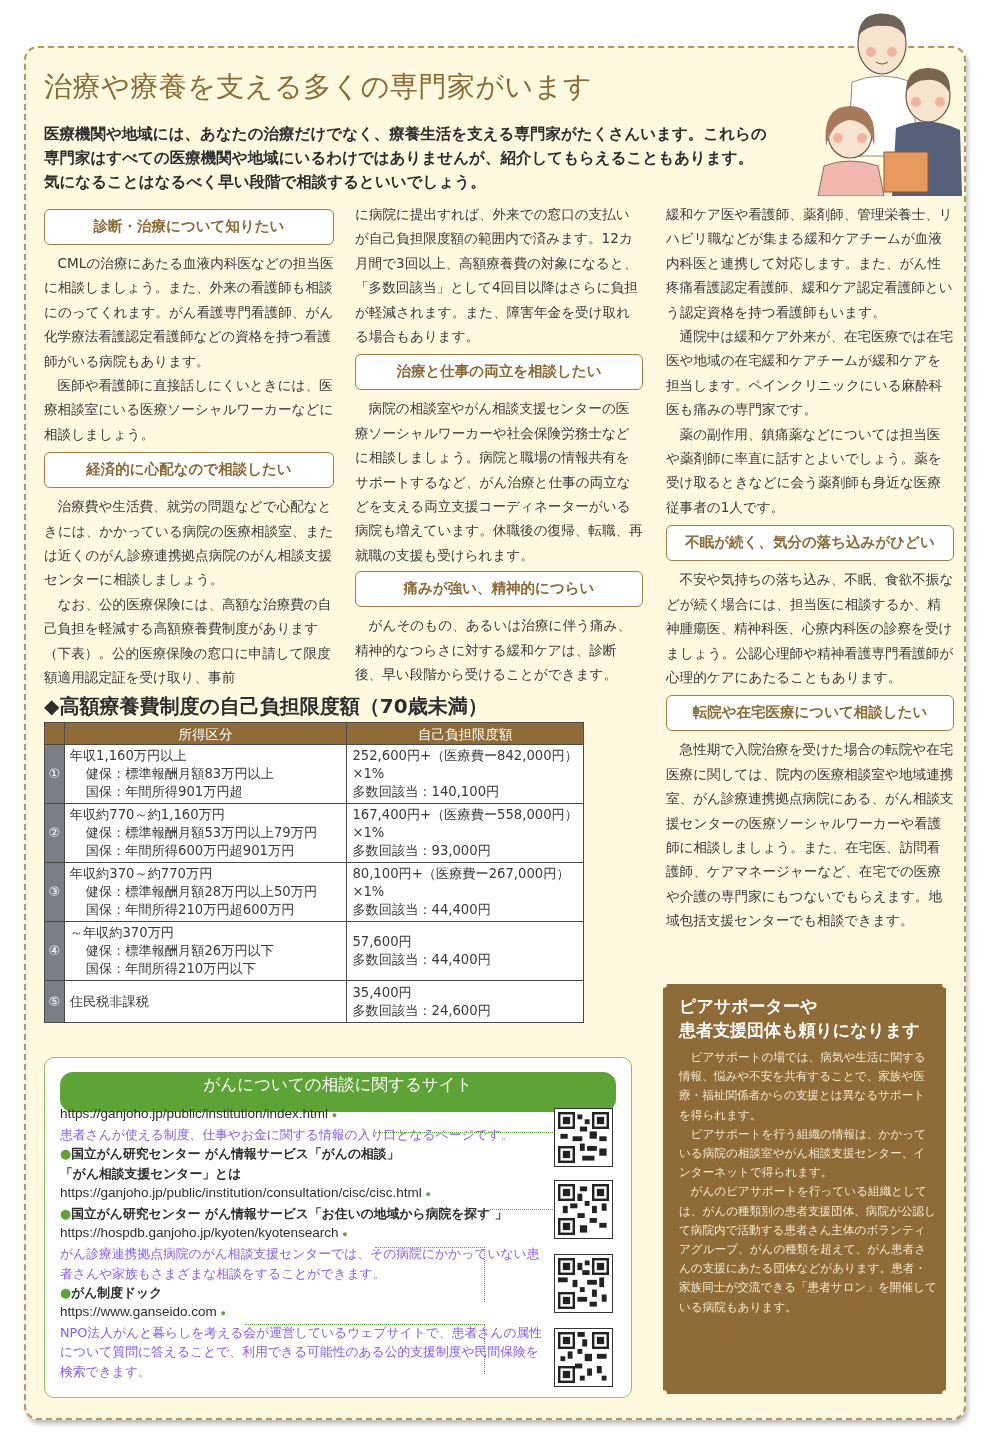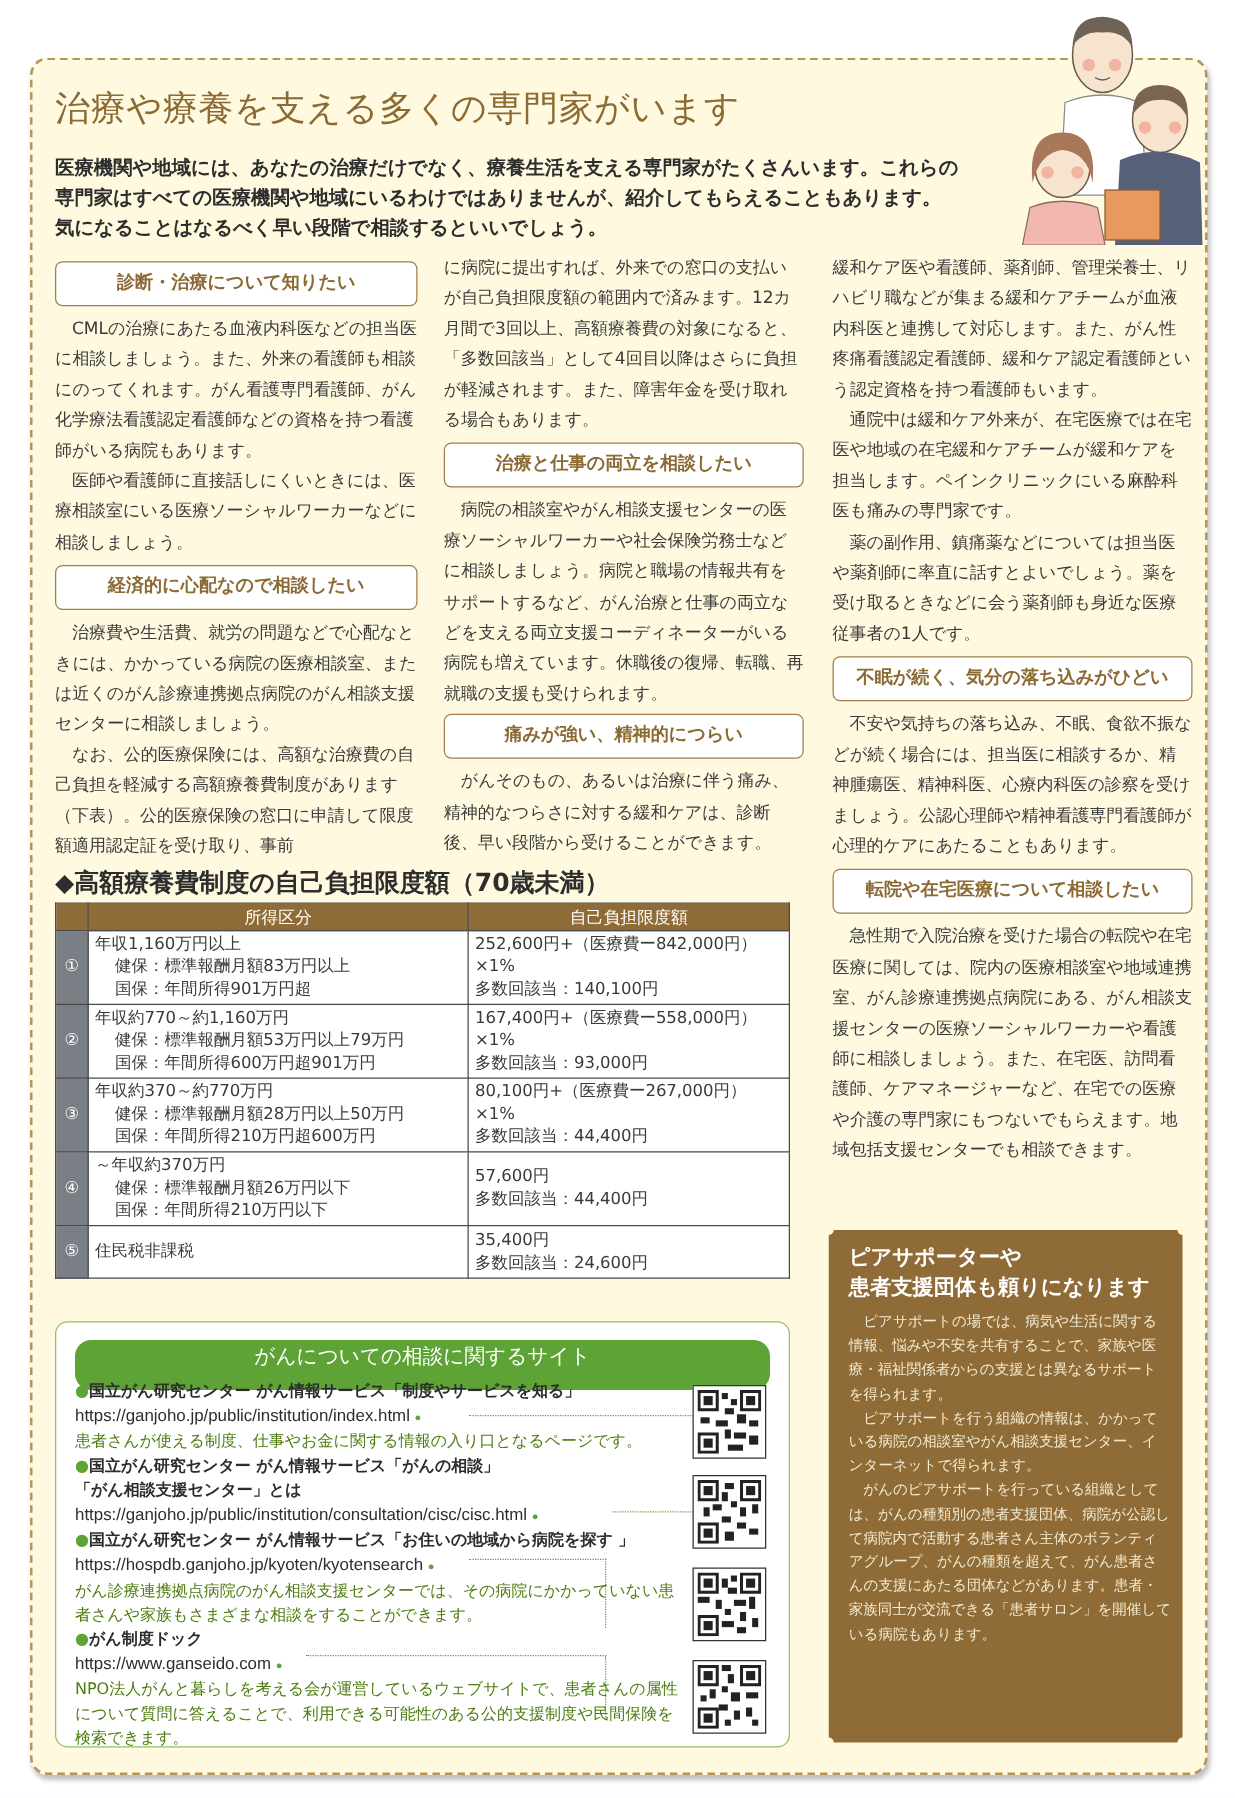--- a/index.html
+++ b/index.html
@@ -33,21 +33,21 @@
   .heading-box {
     background: #ffffff; border: 1.5px solid #a07f48; border-radius: 6px;
     color: #8c6a33; font-weight: bold; font-size: 14.5px; text-align: center;
     height: 36px; line-height: 33px; margin: 4px 0 6px 0; white-space: nowrap;
   }
 
   .table-title {
     position: absolute; left: 44px; top: 693px; font-size: 20px; font-weight: bold; color: #2d2d2d;
   }
   .limit-table {
-    position: absolute; left: 44px; top: 722px; width: 588px; border-collapse: collapse;
+    position: absolute; left: 44px; top: 722px; width: 540px; border-collapse: collapse;
     font-size: 13.2px; line-height: 18px; color: #3a3a3a; background: #fff;
   }
   .limit-table th {
     background: #8f6c37; color: #fff; font-weight: normal; height: 22px; border: 1.5px solid #4a4a4a;
     font-size: 13.5px;
   }
   .limit-table td { border: 1.5px solid #4a4a4a; padding: 1px 5px; vertical-align: middle; }
   .limit-table td.num {
     width: 26px; background: #7a7f86; color: #fff; text-align: center; padding: 0; font-size: 13px;
   }
@@ -61,21 +61,21 @@
   }
   .sites-header {
     position: absolute; left: 15px; top: 14px; width: 556px; height: 40px; border-radius: 13px;
     background: #5ea336; color: #fff; font-size: 16.5px; text-align: center; line-height: 26px;
   }
   .site-list { position: absolute; left: 15px; top: 46px; width: 490px; font-size: 12.8px; line-height: 19.2px; }
   .site-title { font-weight: bold; color: #2d2d2d; white-space: nowrap; }
   .site-title .dot { color: #5ea336; }
   .site-url { color: #2d2d2d; white-space: nowrap; font-family: "Liberation Sans", sans-serif; font-size: 13.5px; }
   .site-url .lead { color: #5ea336; font-size: 9px; }
-  .site-desc { color: #4d7c0f; }
+  .site-desc { color: #8b5cf6; }
   .qr {
     position: absolute; left: 509px; width: 59px; height: 59px; border: 1px solid #333; background: #fff;
     padding: 3px;
   }
   .qr svg { width: 100%; height: 100%; display: block; }
   .connector {
     position: absolute; border-top: 1px dotted #5ea336; border-right: 1px dotted #5ea336; height: 0;
   }
 
   .peer-box {
@@ -224,21 +224,20 @@
         <span>多数回該当：24,600円</span>
       </td>
     </tr>
   </tbody>
 </table>
 
 <div class="sites-box">
   <div class="sites-header">がんについての相談に関するサイト</div>
   <div class="site-list">
     <div>
-      <div class="site-title"><span class="dot">●</span><span>国立がん研究センター がん情報サービス「制度やサービスを知る」</span></div>
       <div class="site-url"><span>https://ganjoho.jp/public/institution/index.html</span> <span class="lead">●</span></div>
       <div class="site-desc">患者さんが使える制度、仕事やお金に関する情報の入り口となるページです。</div>
     </div>
     <div>
       <div class="site-title"><span class="dot">●</span><span>国立がん研究センター がん情報サービス「がんの相談」</span></div>
       <div class="site-title">「がん相談支援センター」とは</div>
       <div class="site-url"><span>https://ganjoho.jp/public/institution/consultation/cisc/cisc.html</span> <span class="lead">●</span></div>
     </div>
     <div>
       <div class="site-title"><span class="dot">●</span><span>国立がん研究センター がん情報サービス「お住いの地域から病院を探す 」</span></div>

